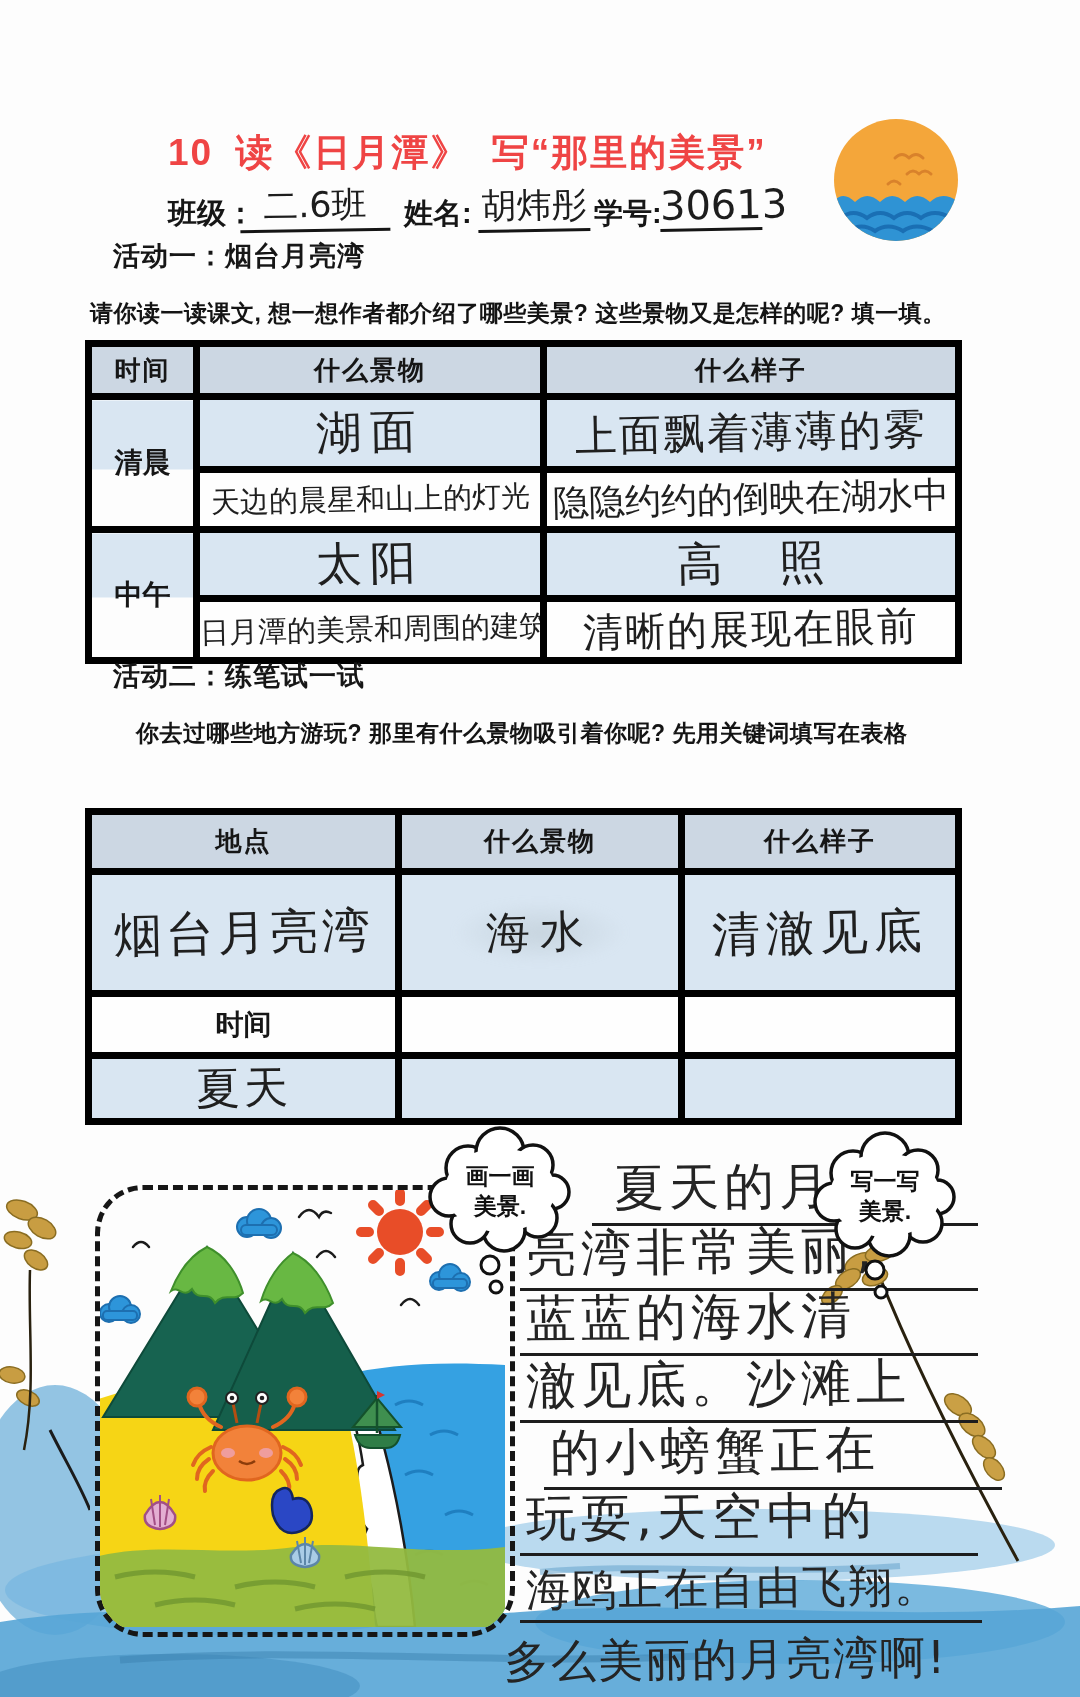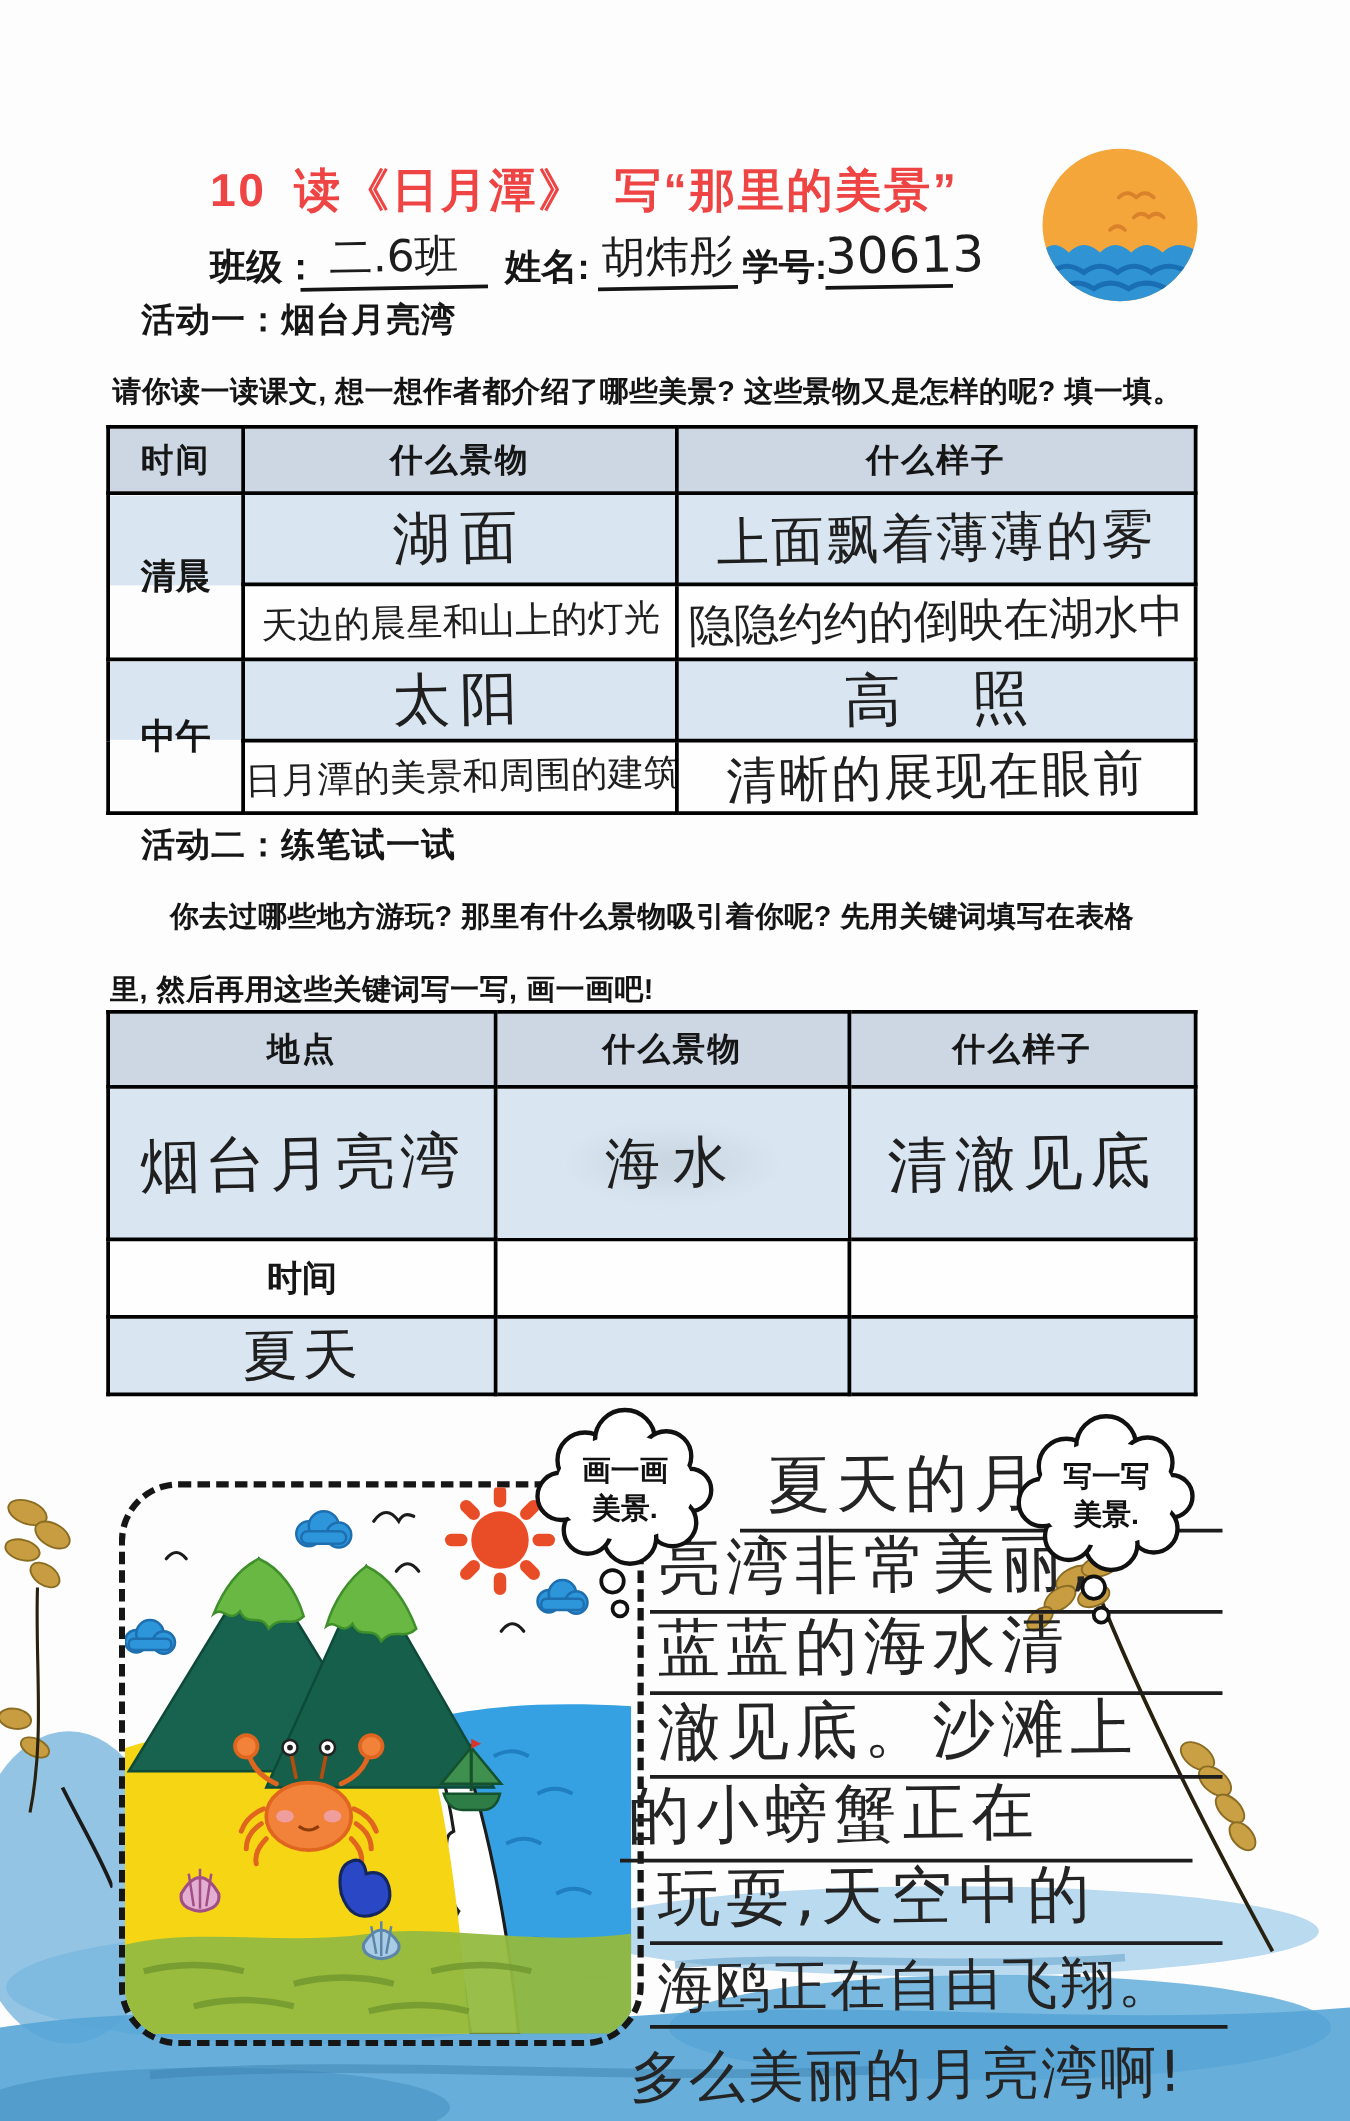--- a/index.html
+++ b/index.html
@@ -20,21 +20,21 @@
   .info-value{
     position:absolute;top:0px;font-size:35px;text-align:center;
     border-bottom:3.5px solid #151515;transform:rotate(-1deg);
     font-family:"DejaVu Sans",sans-serif;color:#1d1d1d;
   }
   
   .act-heading{position:absolute;font-size:27px;font-weight:700;letter-spacing:1px;}
   .instr{position:absolute;font-size:23px;font-weight:600;letter-spacing:.5px;white-space:nowrap;color:#141414;}
   
   table{border-collapse:collapse;table-layout:fixed;position:absolute;}
-  td,th{border:3px solid #000000;padding:0;text-align:center;vertical-align:middle;overflow:hidden;}
+  td,th{border:7px solid #000000;padding:0;text-align:center;vertical-align:middle;overflow:hidden;}
   th{font-size:26px;font-weight:700;background:var(--table_header_bg,#ccd7e3);letter-spacing:2px;}
   .t1{left:85px;top:340px;width:870px;}
   .t2{left:85px;top:808px;width:870px;}
   .blue{background:var(--row_blue,#d9e6f2);}
   .white{background:#fefefe;}
   .time-col{font-size:28px;font-weight:700;}
   .span-morning{background:linear-gradient(180deg,var(--row_blue,#d9e6f2) 0 55%,#fdfdfd 55%);}
   .span-noon{background:linear-gradient(180deg,var(--row_blue,#d9e6f2) 0 52%,#fdfdfd 52%);}
   .hw{font-family:"DejaVu Sans",sans-serif;color:#1f1f1f;display:inline-block;transform:rotate(-1.2deg);white-space:nowrap;}
   .hw-xl{font-size:46px;letter-spacing:8px;}
@@ -134,21 +134,20 @@
     </tr>
     <tr style="height:55px;">
       <td class="white"><span class="hw hw-sm">日月潭的美景和周围的建筑</span></td>
       <td class="white"><span class="hw hw-lg" style="font-size:40px">清晰的展现在眼前</span></td>
     </tr>
   </tbody>
     </table>
 
   <div class="act-heading" style="left:113px;top:658px;">活动二：练笔试一试</div>
   <div class="instr" style="left:136px;top:718px;">你去过哪些地方游玩? 那里有什么景物吸引着你呢? 先用关键词填写在表格</div>
-  <div class="instr" style="left:88px;top:776px;">里, 然后再用这些关键词写一写, 画一画吧!</div>
 
   <table class="t2">
     <colgroup>
         <col style="width:310px">
         <col style="width:283px">
         <col style="width:277px">
       </colgroup>
     <tbody>
         <tr style="height:60px;">
       <th>地点</th>
@@ -355,21 +354,21 @@
   </div>
   <div class="essay-line" style="left:520px;top:1224px;width:458px;height:64px;">
     <span class="essay-text">亮湾非常美丽,</span>
   </div>
   <div class="essay-line" style="left:520px;top:1289px;width:458px;height:64px;">
     <span class="essay-text">蓝蓝的海水清</span>
   </div>
   <div class="essay-line" style="left:520px;top:1355px;width:458px;height:65px;">
     <span class="essay-text">澈见底。沙滩上</span>
   </div>
-  <div class="essay-line" style="left:496px;top:1422px;width:458px;height:65px;">
+  <div class="essay-line" style="left:544px;top:1422px;width:458px;height:65px;">
     <span class="essay-text">的小螃蟹正在</span>
   </div>
   <div class="essay-line" style="left:520px;top:1489px;width:458px;height:64px;">
     <span class="essay-text">玩耍,天空中的</span>
   </div>
   <div class="essay-line" style="left:520px;top:1554px;width:462px;height:66px;">
     <span class="essay-text fs44">海鸥正在自由飞翔。</span>
   </div>
   <div class="essay-line no-rule" style="left:498px;top:1626px;width:540px;height:66px;">
     <span class="essay-text fs46">多么美丽的月亮湾啊!</span>

